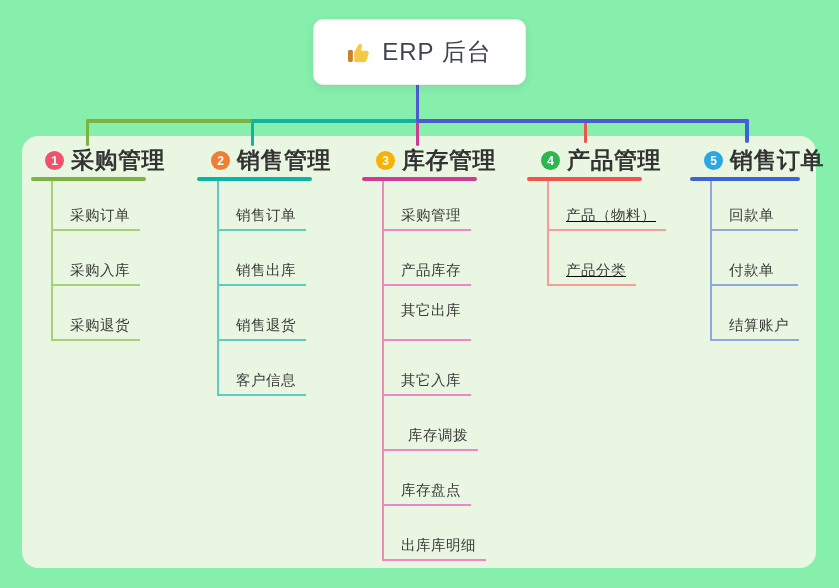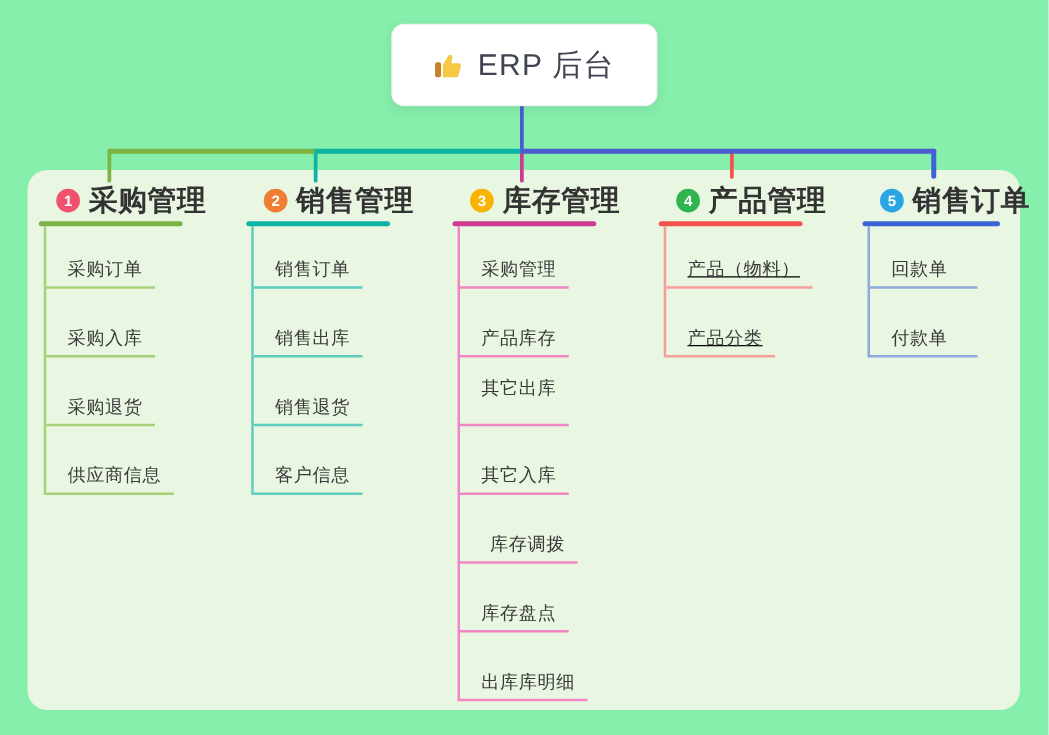--- a/index.html
+++ b/index.html
@@ -22,21 +22,21 @@
   .thumb{display:flex;align-items:center;}
   .branch{position:absolute;}
   .b-title{display:flex;align-items:center;gap:7px;height:27px;padding-left:14px;}
   .badge{
     width:19px;height:19px;border-radius:50%;flex:0 0 19px;
     color:#fff;font-size:12px;font-weight:700;
     display:flex;align-items:center;justify-content:center;
   }
   .b-label{font-size:23px;color:#333;font-weight:700;letter-spacing:0.5px;}
   .b-underline{height:3.5px;border-radius:2px;margin-top:3px;}
-  .b-kids{margin-left:4px;border-left:2.5px solid;width:fit-content;}
+  .b-kids{margin-left:20px;border-left:2.5px solid;width:fit-content;}
   .k-row{
     height:55px;min-width:86px;width:fit-content;box-sizing:border-box;
     display:flex;align-items:flex-end;
     padding:0 10px 4px 17px;border-bottom:2.5px solid;
   }
   .k-row:first-child{height:50px;}
   .k-label{font-size:14.5px;color:#3a3a3a;white-space:nowrap;letter-spacing:0.5px;}
 </style>
 </head>
 <body>
@@ -72,23 +72,20 @@
         <div class="b-underline" style="width: 115px; background: rgb(124, 179, 66);"></div>
         <div class="b-kids" style="border-left-color: rgb(166, 210, 119);">
           <div class="k-row" style="border-bottom-color: rgb(166, 210, 119);">
             <span class="k-label">采购订单</span>
           </div>
           <div class="k-row" style="border-bottom-color: rgb(166, 210, 119);">
             <span class="k-label">采购入库</span>
           </div>
           <div class="k-row" style="border-bottom-color: rgb(166, 210, 119);">
             <span class="k-label">采购退货</span>
-          </div>
-          <div class="k-row" style="border-bottom-color: rgb(166, 210, 119);">
-            <span class="k-label">供应商信息</span>
           </div>
         </div>
       </div>
       <div class="branch" style="left: 197px; top: 147px;">
         <div class="b-title">
           <span class="badge" style="background: rgb(239, 126, 50);">2</span>
           <span class="b-label">销售管理</span>
         </div>
         <div class="b-underline" style="width: 115px; background: rgb(13, 180, 164);"></div>
         <div class="b-kids" style="border-left-color: rgb(94, 204, 192);">
@@ -157,16 +154,19 @@
           <span class="b-label">销售订单</span>
         </div>
         <div class="b-underline" style="width: 110px; background: rgb(61, 100, 212);"></div>
         <div class="b-kids" style="border-left-color: rgb(142, 169, 222);">
           <div class="k-row" style="border-bottom-color: rgb(142, 169, 222);">
             <span class="k-label">回款单</span>
           </div>
           <div class="k-row" style="border-bottom-color: rgb(142, 169, 222);">
             <span class="k-label">付款单</span>
           </div>
+          <div class="k-row" style="border-bottom-color: rgb(142, 169, 222);">
+            <span class="k-label">结算账户</span>
+          </div>
         </div>
       </div>
     </div>
 </div>
 
 </body></html>

